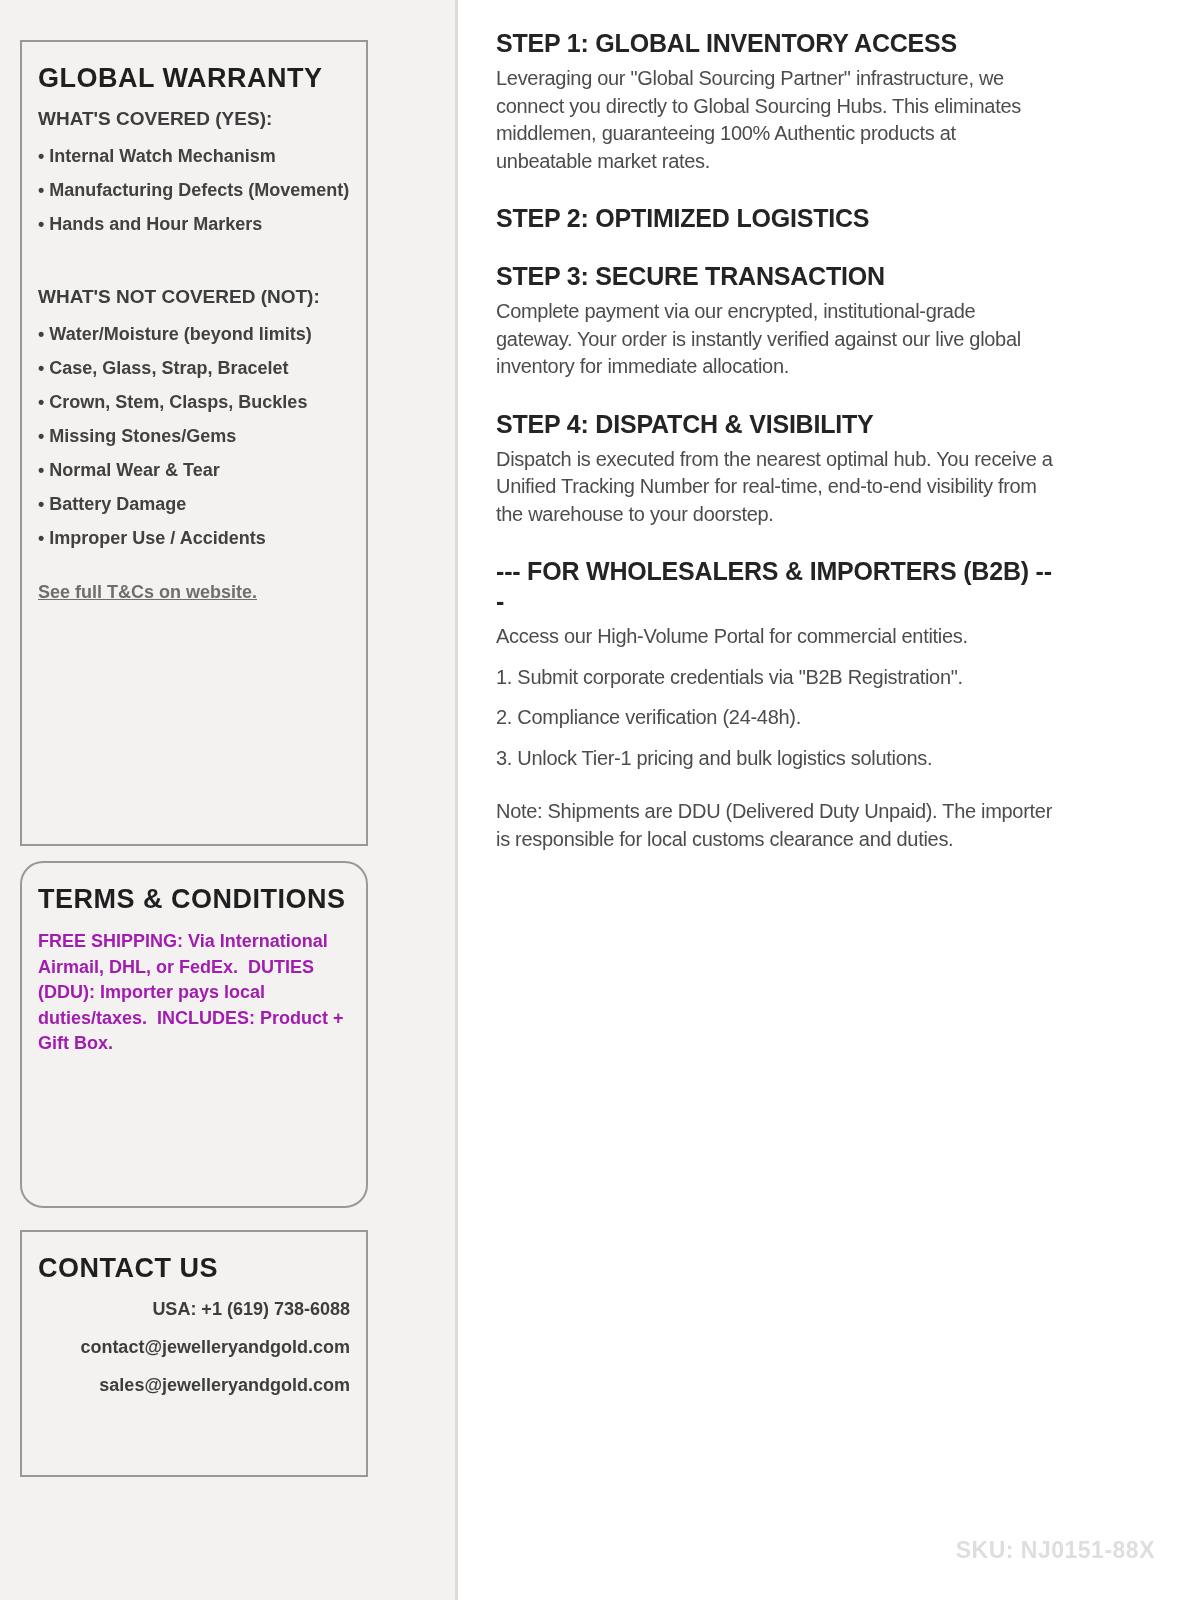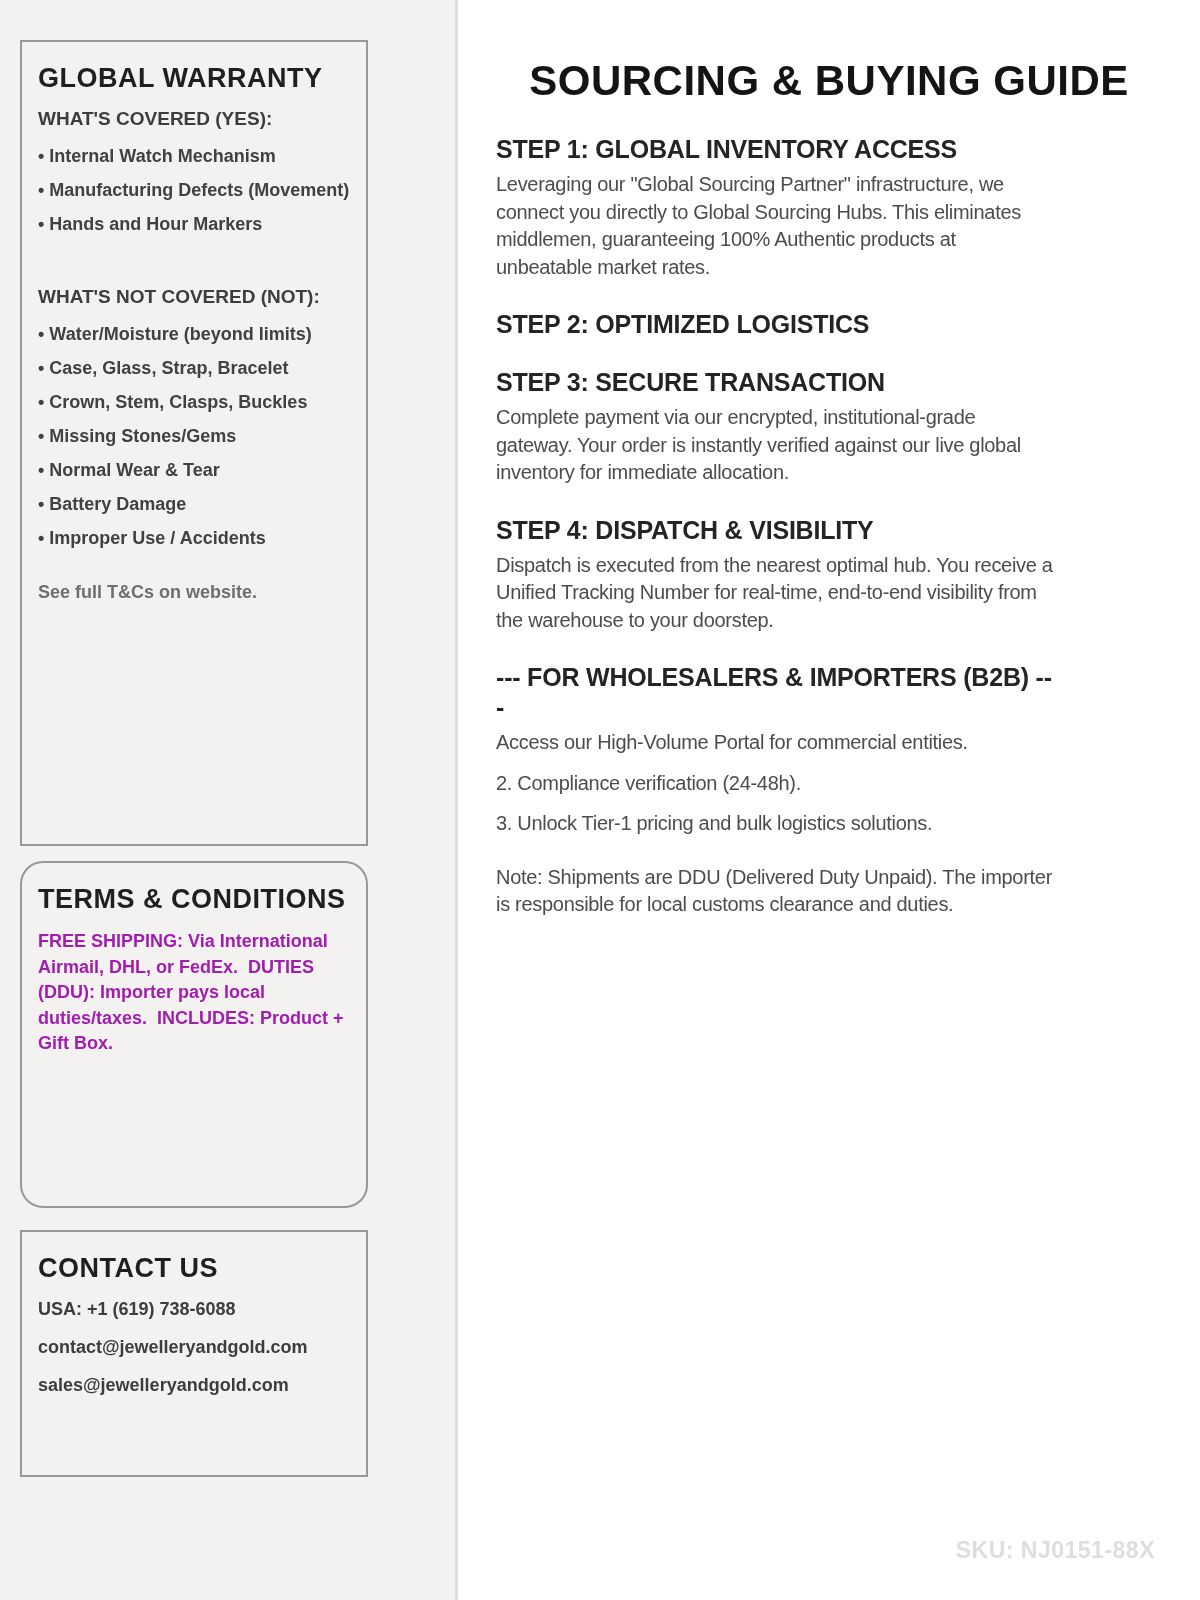--- a/index.html
+++ b/index.html
@@ -51,31 +51,33 @@
     font-size:18px; font-weight:700; line-height:21px;
     color:#414141;
     padding:6.5px 0 6.5px 16px;
     text-indent:-16px;
   }
   ul.cover-list li::before { content:"\2022\00a0"; color:#414141; }
   .footnote {
     margin:26px 0 0 0;
     font-size:18px; font-weight:700; line-height:22px;
     color:#6e6e6e;
+    text-decoration:underline;
   }
   .panel-body {
     margin:14px 0 0 0;
     font-size:18px; font-weight:700; line-height:25.5px;
     color:#a21caf;
     white-space:pre-wrap;
   }
   .contact-line {
     margin:16px 0 0 0;
     font-size:18px; font-weight:700; line-height:22px;
     color:#3d3d3d;
+    text-align:right;
   }
   .contact-line.first { margin-top:14px; }
 
   
   .main {
     position:absolute; left:458px; top:0;
     width:742px; height:1600px;
   }
   .main-title {
     margin:56px 0 0 0;
@@ -140,21 +142,20 @@
   <section class="panel" id="panel-contact">
     <h2 class="panel-title">CONTACT US</h2>
     <p class="contact-line first">USA: +1 (619) 738-6088</p>
     <p class="contact-line">contact@jewelleryandgold.com</p>
     <p class="contact-line">sales@jewelleryandgold.com</p>
   </section>
 
 </aside>
 
 <main class="main">
-  <h1 class="main-title">SOURCING &amp; BUYING GUIDE</h1>
 
   <div class="content">
 
     <section>
       <h2 class="step-heading">STEP 1: GLOBAL INVENTORY ACCESS</h2>
       <p class="step-body">Leveraging our "Global Sourcing Partner" infrastructure, we connect you directly to Global Sourcing Hubs. This eliminates middlemen, guaranteeing 100% Authentic products at unbeatable market rates.</p>
     </section>
 
     <section>
       <h2 class="step-heading">STEP 2: OPTIMIZED LOGISTICS</h2>
@@ -166,20 +167,21 @@
     </section>
 
     <section>
       <h2 class="step-heading">STEP 4: DISPATCH &amp; VISIBILITY</h2>
       <p class="step-body">Dispatch is executed from the nearest optimal hub. You receive a Unified Tracking Number for real-time, end-to-end visibility from the warehouse to your doorstep.</p>
     </section>
 
     <section>
       <h2 class="step-heading">--- FOR WHOLESALERS &amp; IMPORTERS (B2B) ---</h2>
       <p class="step-body">Access our High-Volume Portal for commercial entities.</p>
+      <p class="step-body b2b-item">1. Submit corporate credentials via "B2B Registration".</p>
       <p class="step-body b2b-item">2. Compliance verification (24-48h).</p>
       <p class="step-body b2b-item">3. Unlock Tier-1 pricing and bulk logistics solutions.</p>
       <p class="step-body b2b-note">Note: Shipments are DDU (Delivered Duty Unpaid). The importer is responsible for local customs clearance and duties.</p>
     </section>
 
   </div>
 
   <div class="sku">SKU: NJ0151-88X</div>
 </main>
 

